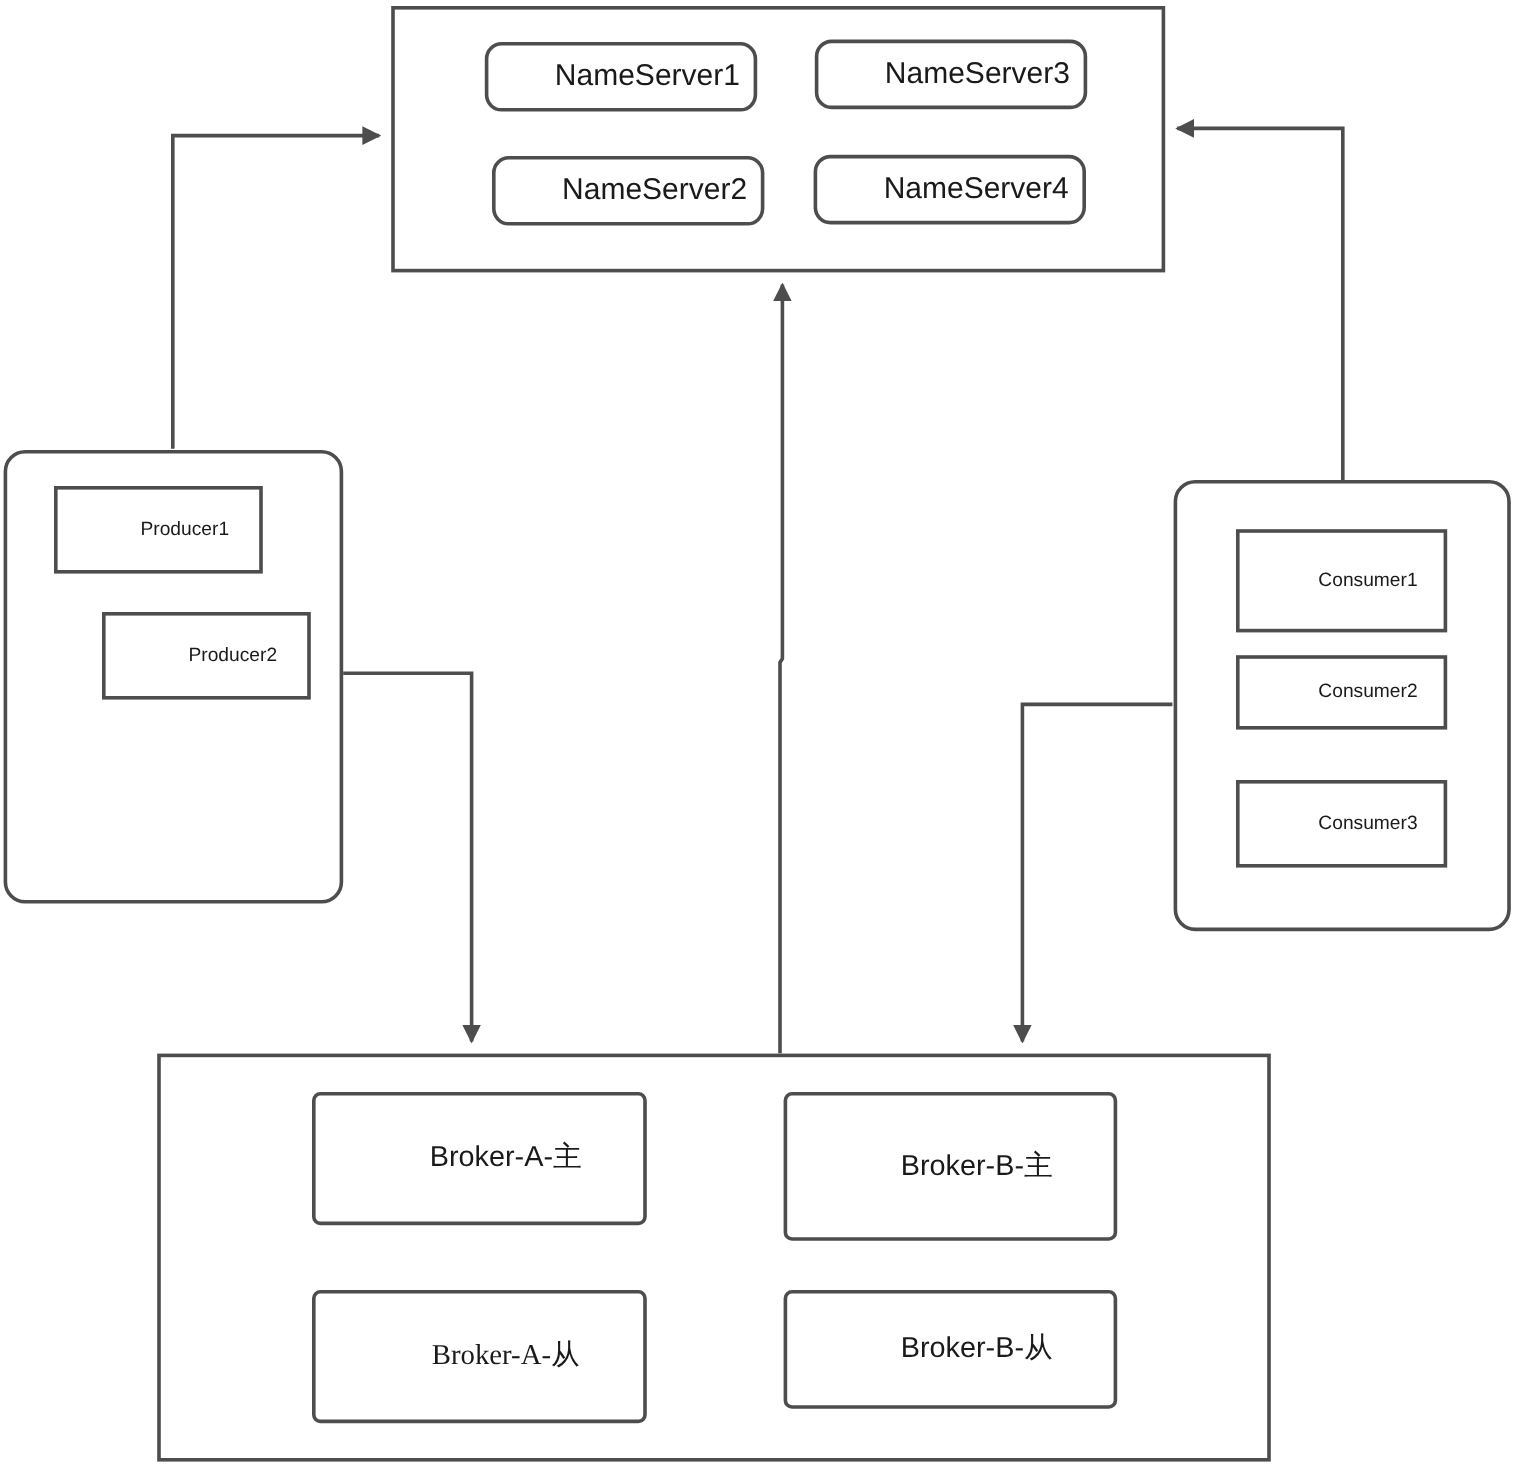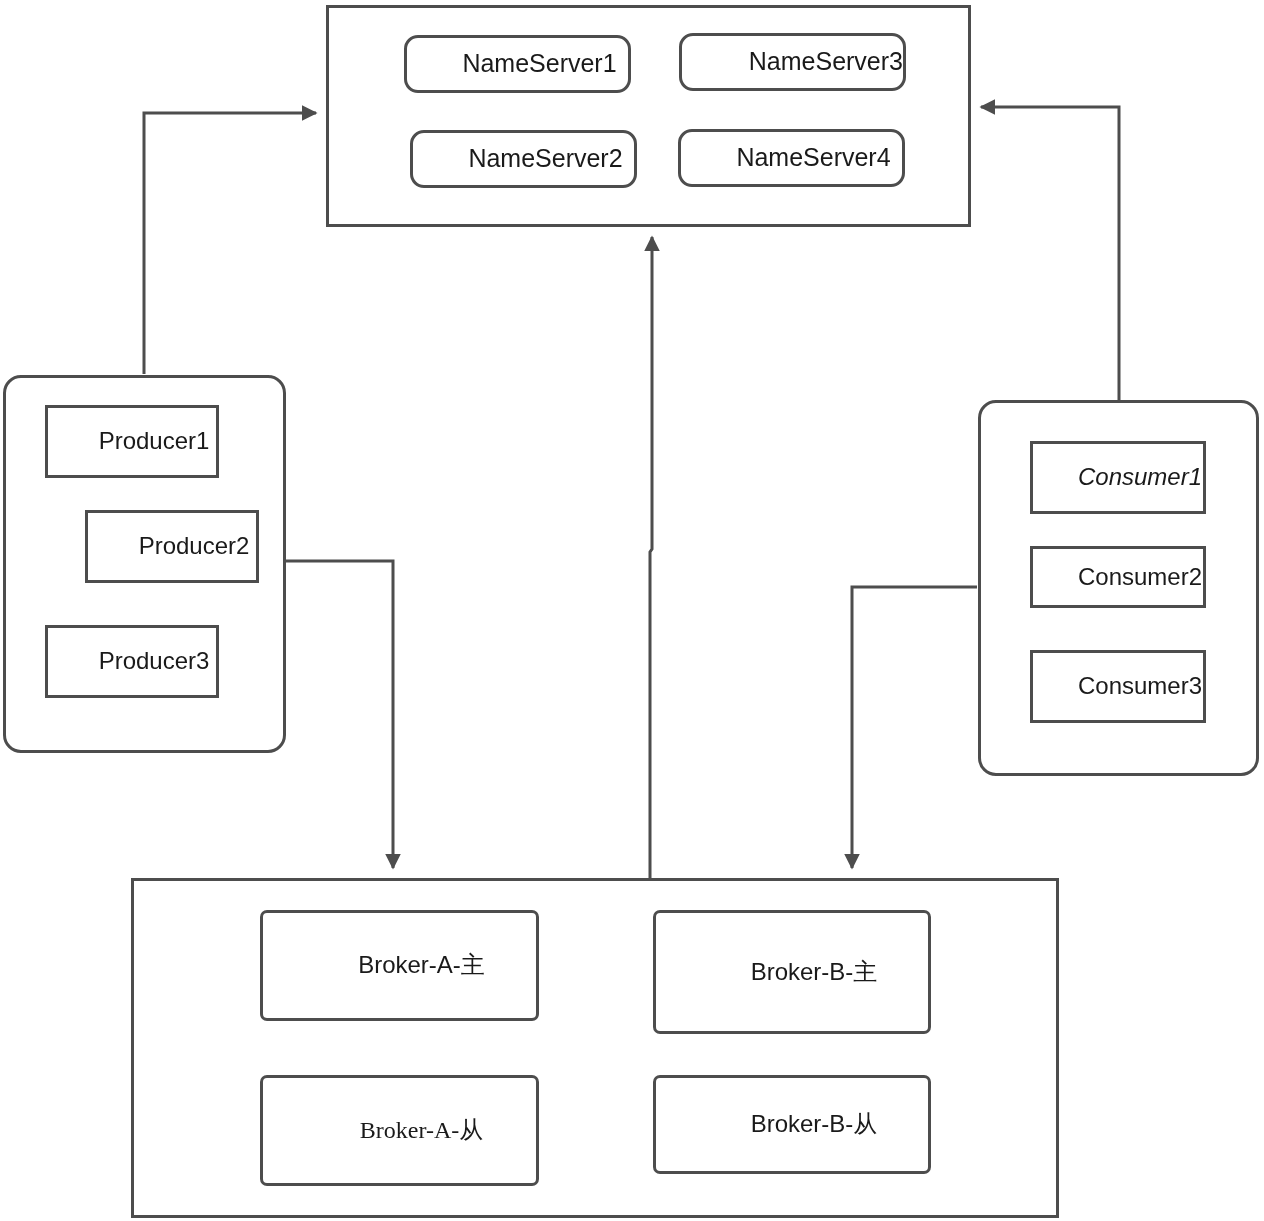--- a/index.html
+++ b/index.html
@@ -50,42 +50,42 @@
     left: 326px; top: 5px;
     width: 645px; height: 222px;
     border-radius: 0;
   }
   .ns-pill {
     height: 58px;
     font-size: 25px;
   }
   #ns1 { left: 404px; top: 35px;  width: 227px; }
   #ns2 { left: 410px; top: 130px; width: 227px; }
-  #ns3 { left: 679px; top: 33px;  width: 227px; justify-content: flex-end; }
+  #ns3 { left: 679px; top: 33px;  width: 227px; }
   #ns4 { left: 678px; top: 129px; width: 227px; }
 
   .producer-group {
     left: 3px; top: 375px;
     width: 283px; height: 378px;
     border-radius: 18px;
   }
   .endpoint-box {
-    font-size: 24px;
+    font-size: 16px;
     border-width: 3px;
   }
   #producer1 { left: 45px; top: 405px; width: 174px; height: 73px; }
   #producer2 { left: 45px; top: 510px; width: 174px; height: 73px; margin-left: 40px; }
   #producer3 { left: 45px; top: 625px; width: 174px; height: 73px; }
 
   .consumer-group {
     left: 978px; top: 400px;
     width: 281px; height: 376px;
     border-radius: 18px;
   }
-  #consumer1 { left: 1030px; top: 441px; width: 176px; height: 73px; font-style: italic; }
+  #consumer1 { left: 1030px; top: 441px; width: 176px; height: 86px; }
   #consumer2 { left: 1030px; top: 546px; width: 176px; height: 62px; }
   #consumer3 { left: 1030px; top: 650px; width: 176px; height: 73px; }
 
   .broker-group {
     left: 131px; top: 878px;
     width: 928px; height: 340px;
     border-radius: 0;
   }
   .broker-node {
     font-size: 24px;
@@ -137,23 +137,20 @@
     <span>NameServer4</span>
   </div>
 
   <div class="node container producer-group"></div>
   <div class="node rect-sharp endpoint-box" id="producer1">
     <span>Producer1</span>
   </div>
   <div class="node rect-sharp endpoint-box" id="producer2">
     <span>Producer2</span>
   </div>
-  <div class="node rect-sharp endpoint-box" id="producer3">
-    <span>Producer3</span>
-  </div>
 
   <div class="node container consumer-group"></div>
   <div class="node rect-sharp endpoint-box" id="consumer1">
     <span>Consumer1</span>
   </div>
   <div class="node rect-sharp endpoint-box" id="consumer2">
     <span>Consumer2</span>
   </div>
   <div class="node rect-sharp endpoint-box" id="consumer3">
     <span>Consumer3</span>

